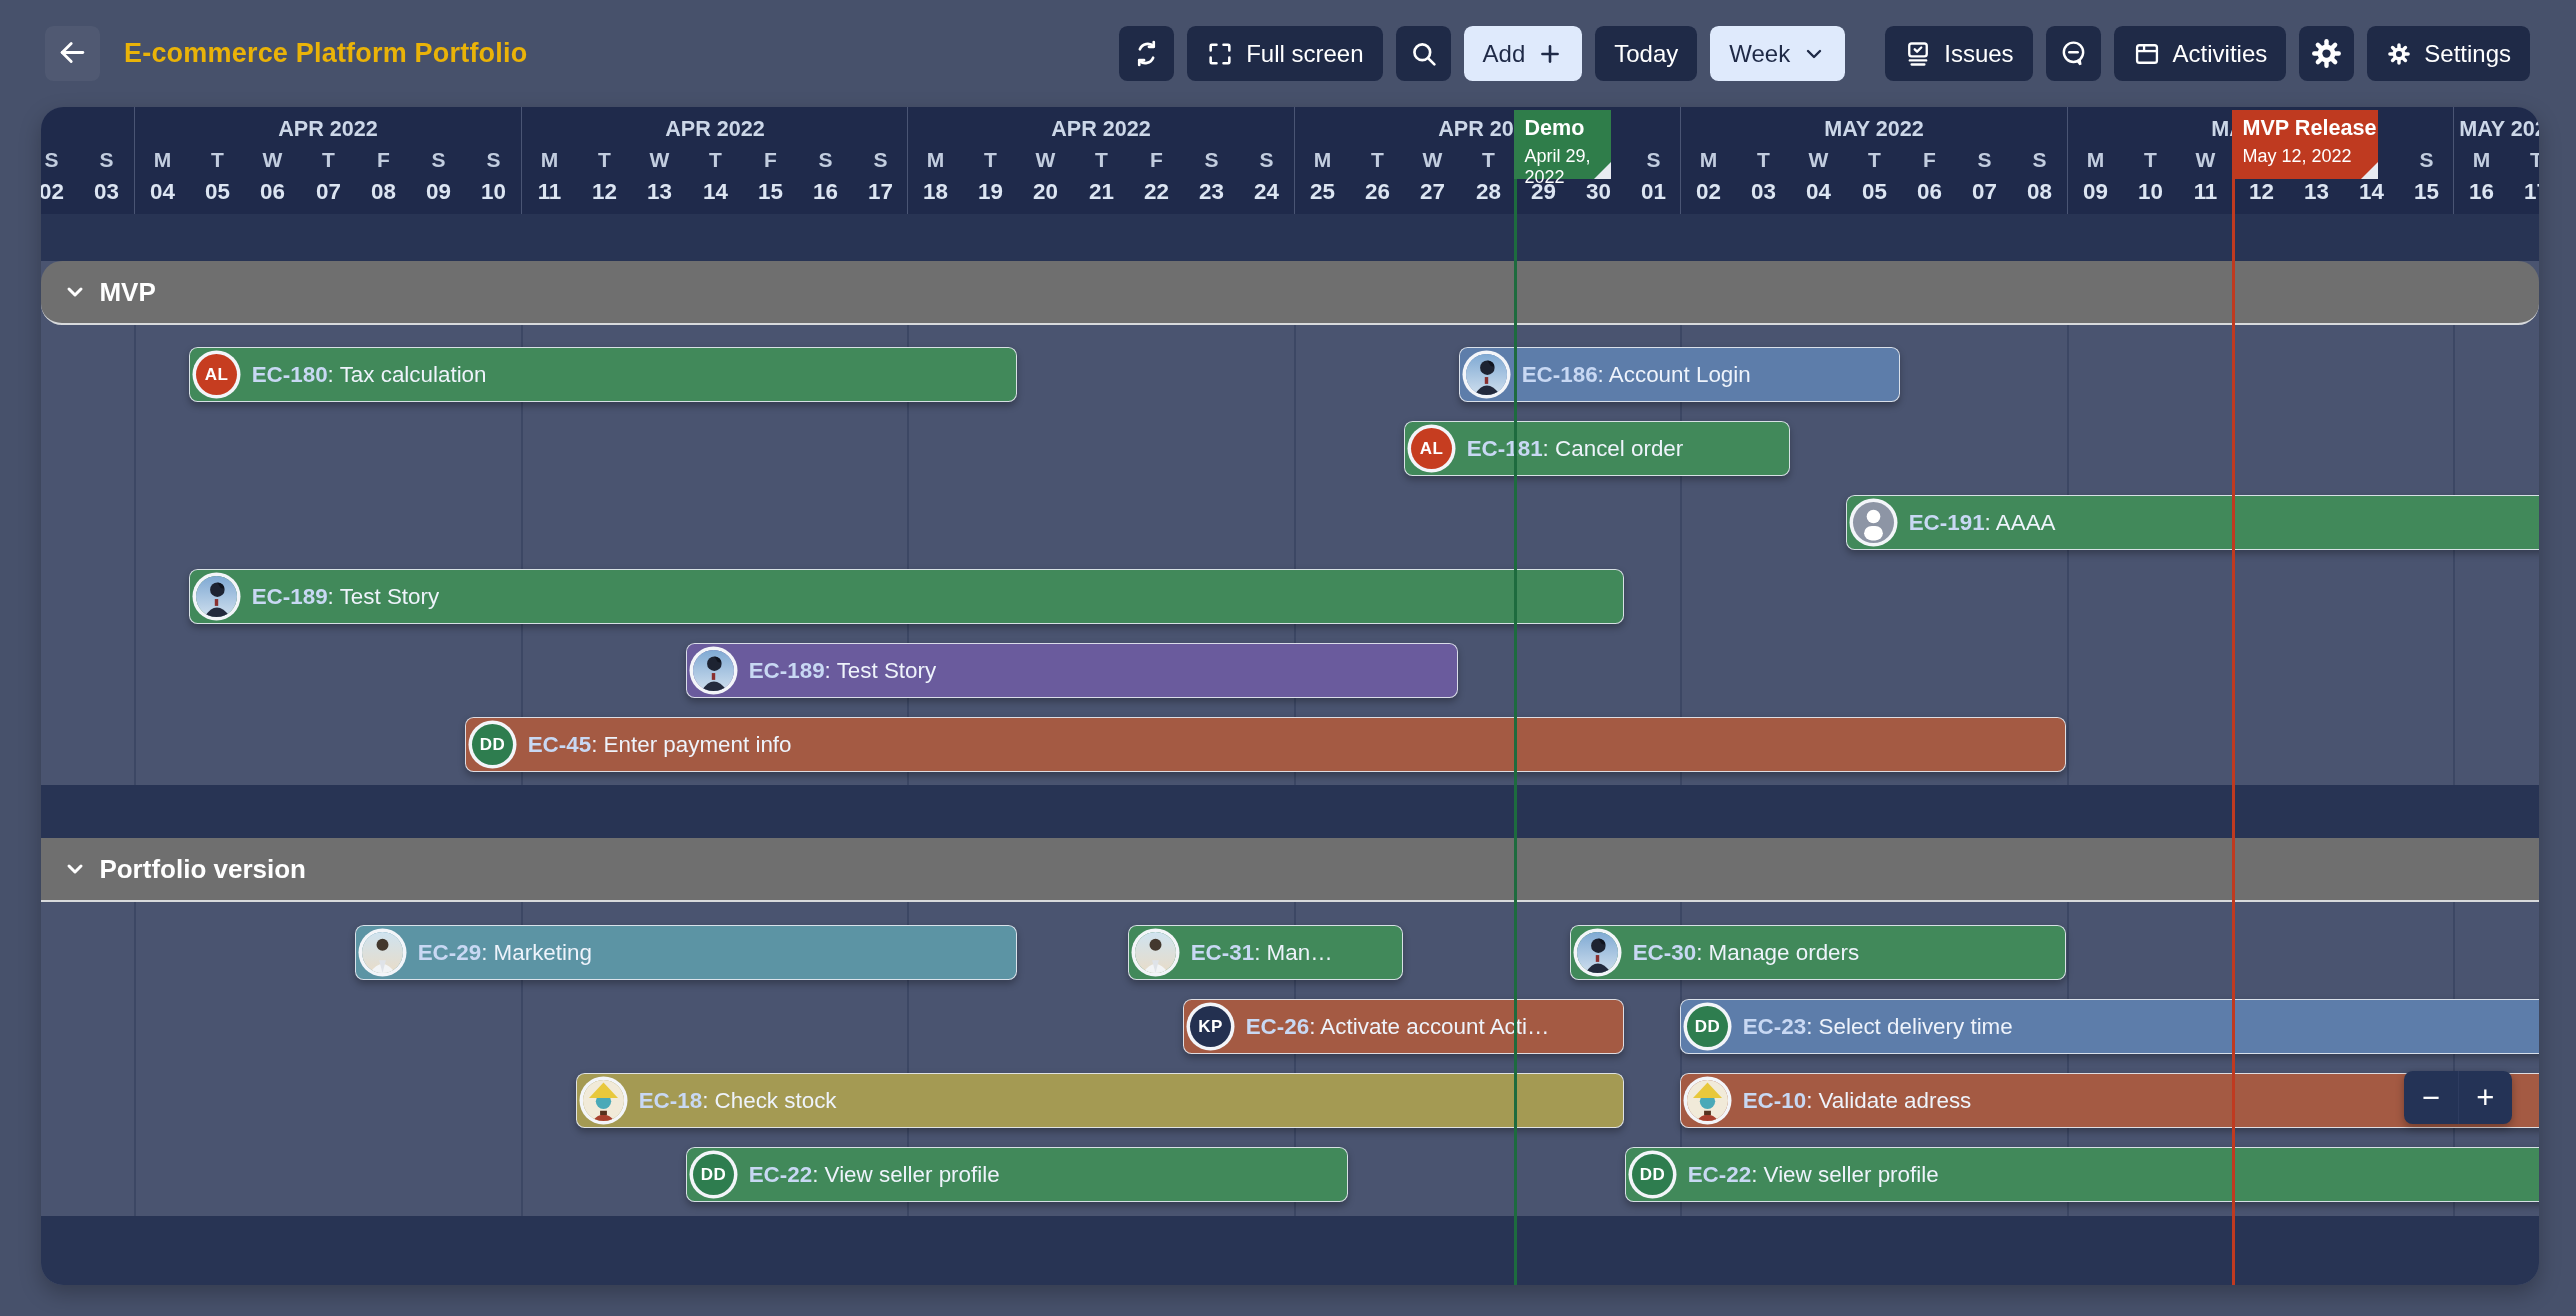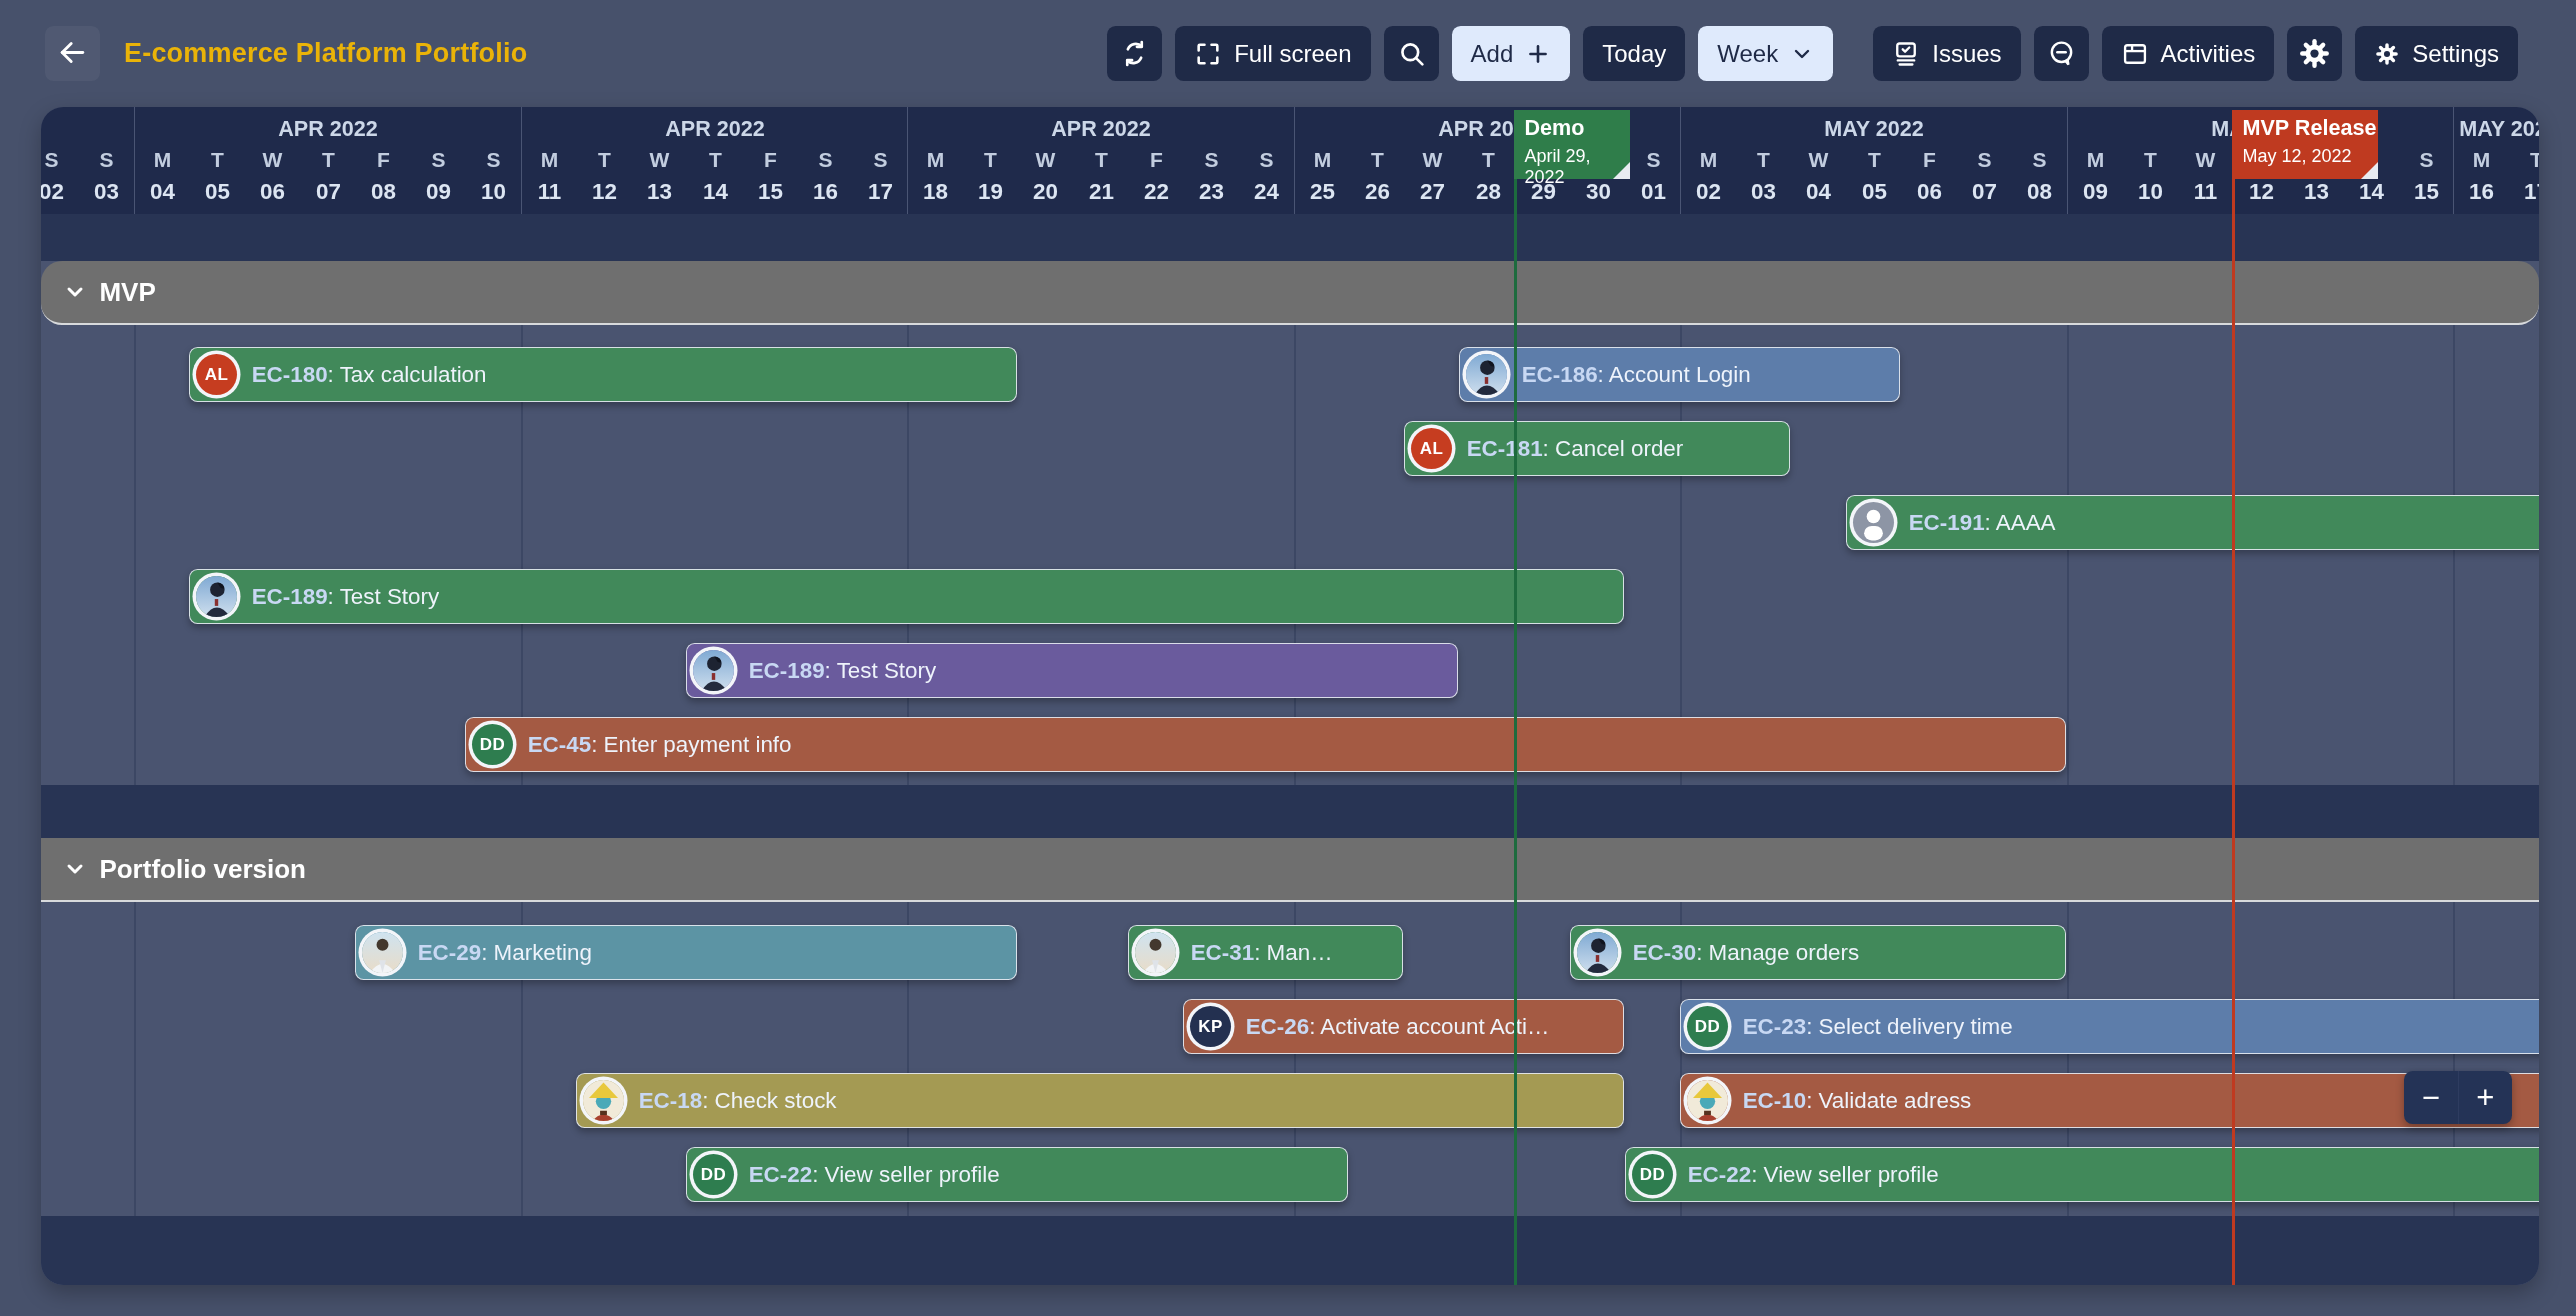--- a/index.html
+++ b/index.html
@@ -1,21 +1,21 @@
 <!DOCTYPE html>
 <html style="font-size:14px"><head>
 <meta charset="utf-8">
 <title>Timeline</title>
 <style>
   html,body{margin:0;padding:0;}
   body{width:2576px;height:1316px;background:#47516b;font-family:"Liberation Sans",sans-serif;overflow:hidden;position:relative;-webkit-font-smoothing:antialiased;}
   .toolbar{position:absolute;left:0;top:0;width:2576px;height:107px;display:flex;align-items:center;}
   .back{margin-left:45px;width:55px;height:55px;border-radius:8.6px;display:flex;align-items:center;justify-content:center;background:rgba(255,255,255,0.05);cursor:pointer;}
   .ttl{margin-left:24px;color:#eab308;font-size:27px;font-weight:bold;letter-spacing:0.2px;}
-  .tb-right{position:absolute;right:58px;top:26px;display:flex;align-items:center;gap:13px;}
+  .tb-right{position:absolute;right:46px;top:26px;display:flex;align-items:center;gap:13px;}
   .btn{height:55px;border-radius:8.6px;background:#1f2a47;color:#ffffff;display:flex;align-items:center;gap:12px;padding:0 19px;font-size:24px;cursor:pointer;user-select:none;}
   .btn.icononly{width:55px;padding:0;justify-content:center;}
   .btn.light{background:#dfeafc;color:#1f2a47;}
   .btn svg{display:block;}
   .gap-before{margin-left:27px;}
   
   .panel{position:absolute;left:41px;top:107px;width:2498px;height:1178px;border-radius:22.4px;overflow:hidden;background:#4a5470;box-shadow:0 8.6px 21px rgba(0,0,0,.25);}
   .theader{position:absolute;left:0;top:0;width:100%;height:107px;background:#1f2a4b;}
   .week{position:absolute;top:0;height:107px;}
   .week.sep{border-left:1.7px solid #4a5574;}
@@ -279,21 +279,21 @@
         <div class="dletter" style="left: 331px;">S</div>
         <div class="dnum" style="left: 331px;">15</div>
       </div>
       <div class="week sep" style="left: 2412px; width: 110px;">
         <div class="wmonth">MAY 2022</div>
         <div class="dletter" style="left: 0px;">M</div>
         <div class="dnum" style="left: 0px;">16</div>
         <div class="dletter" style="left: 55px;">T</div>
         <div class="dnum" style="left: 55px;">17</div>
       </div>
-      <div class="mbox" style="left: 1473px; width: 116px; background: rgb(47, 125, 74);">
+      <div class="mbox" style="left: 1473px; width: 97px; background: rgb(47, 125, 74);">
         <div class="mname">Demo</div>
         <div class="mdate">April 29, 2022</div>
         <div class="fold"></div>
       </div>
       <div class="mbox" style="left: 2191px; width: 146px; background: rgb(191, 58, 32);">
         <div class="mname">MVP Release</div>
         <div class="mdate">May 12, 2022</div>
         <div class="fold"></div>
       </div>
     </div>

